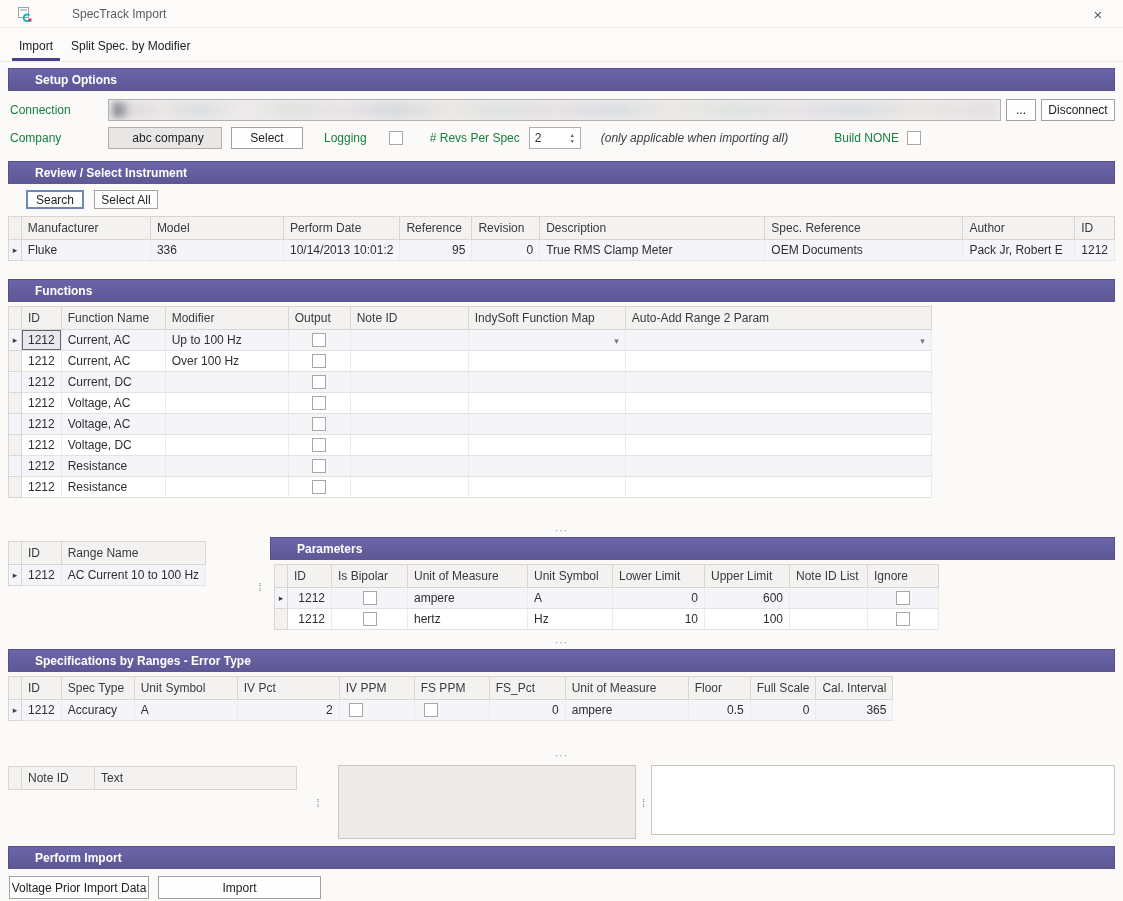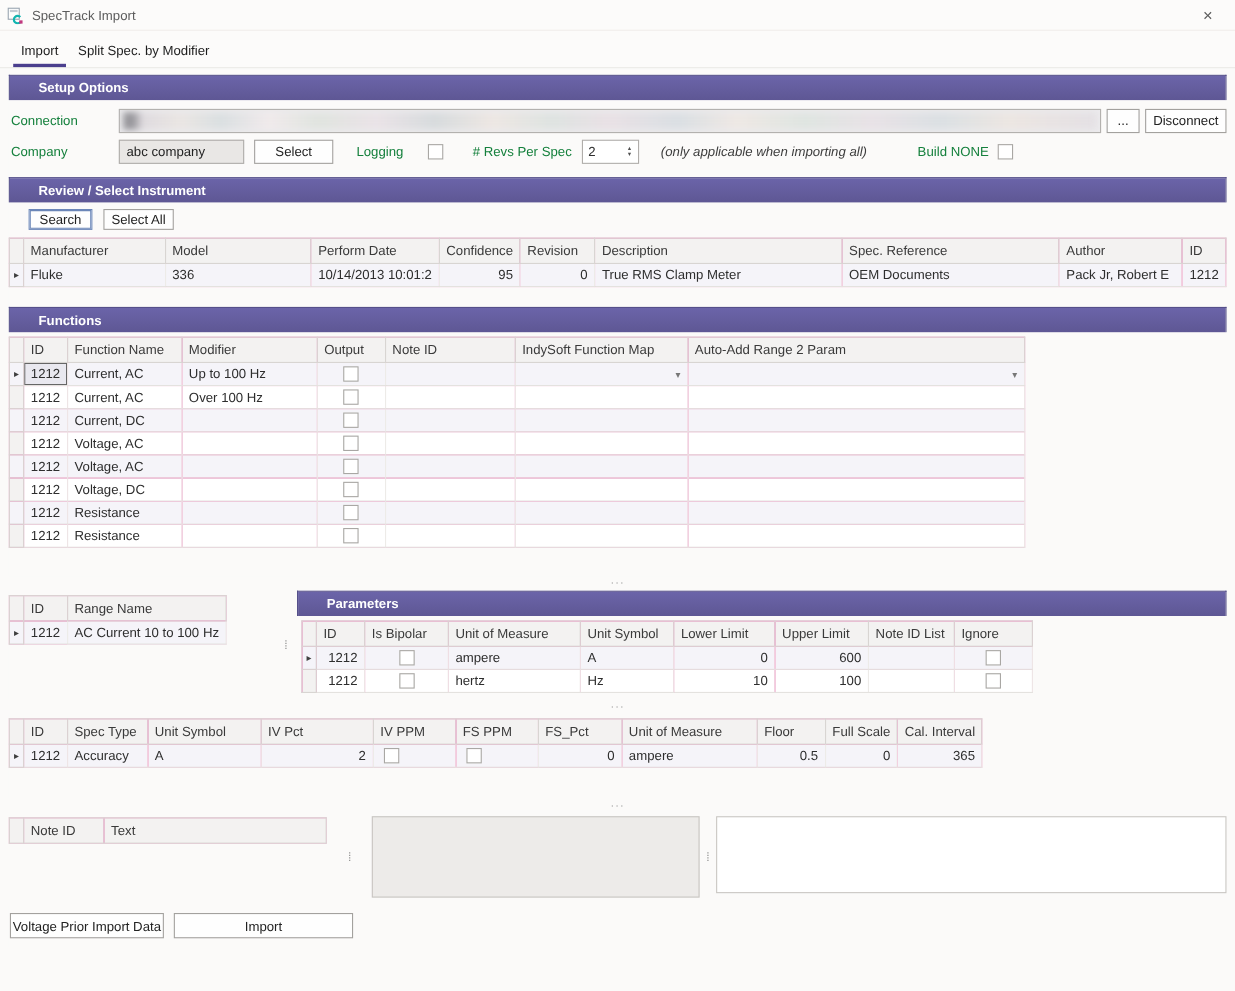--- a/index.html
+++ b/index.html
@@ -5,21 +5,21 @@
   * { margin:0; padding:0; box-sizing:border-box; }
   html,body { width:1123px; height:901px; overflow:hidden; }
   body {
     font-family:"Liberation Sans", sans-serif;
     font-size:12px; color:#2e2e2e;
     background:#fbfaf9;
   }
   
   .titlebar {
     height:28px; background:#fcfbfa; display:flex; align-items:center;
-    padding-left:6px; position:relative; border-bottom:1px solid #f0eeec;
+    padding-left:17px; position:relative; border-bottom:1px solid #f0eeec;gap:32px;
   }
   .titlebar .title { color:#5c5c5c; margin-left:7px; }
   .close-btn {
     position:absolute; right:14px; top:3px; width:22px; height:22px;
     display:flex; align-items:center; justify-content:center;
     color:#5a5a5a; font-size:15px; cursor:default;
   }
   
   .tabstrip { height:33px; display:flex; align-items:flex-end; padding-left:10px; background:#fcfbfa; }
   .tab { padding:6px 9px 8px 9px; color:#1d1d1d; position:relative; }
@@ -125,21 +125,21 @@
       <div class="row" style="height:22px; margin-top:2px;">
         <span class="lbl" style="width:100px; padding-left:2px;">Connection</span>
         <div class="redact">
             <div class="blur"></div>
           </div>
         <button class="btn" style="width:30px; height:22px; margin-left:5px;">...</button>
         <button class="btn" style="width:74px; height:22px; margin-left:5px;">Disconnect</button>
       </div>
       <div class="row" style="height:22px; margin-top:6px;">
         <span class="lbl" style="width:100px; padding-left:2px;">Company</span>
-        <div class="tbx" style="width:114px;">
+        <div class="tbx" style="width:114px;justify-content:center;">
             <span>abc company</span>
           </div>
         <button class="btn" style="width:72px; height:22px; margin-left:9px;">Select</button>
         <span class="lbl" style="margin-left:21px;">Logging</span>
         <span class="cb" style="margin-left:22px;"></span>
         <span class="lbl" style="margin-left:27px;"># Revs Per Spec</span>
         <div class="spin" style="margin-left:9px;">
           <span class="val">2</span>
           <span class="arrows">
             <span style="font-size:5px;">▲</span>
@@ -172,21 +172,21 @@
             <col style="width:200px">
           <col style="width:112px">
             <col style="width:37px">
         </colgroup>
         <tbody>
             <tr>
           <th class="mk"></th>
           <th>Manufacturer</th>
           <th>Model</th>
           <th>Perform Date</th>
-          <th>Confidence</th>
+          <th>Reference</th>
           <th>Revision</th>
           <th>Description</th>
           <th>Spec. Reference</th>
           <th>Author</th>
           <th>ID</th>
         </tr>
         <tr class="alt">
           <td class="mk"><span>▸</span></td>
           <td>Fluke</td>
           <td>336</td>
@@ -401,20 +401,21 @@
           </table>
       </div>
     </div>
   </div>
 
   <div class="hsplit">
       <span>···</span>
     </div>
 
   <div class="sect">
+    <div class="hdr">Specifications by Ranges - Error Type</div>
     <div style="padding:4px 0 28px 0;">
       <table class="grid">
         <colgroup>
           <col style="width:13px">
             <col style="width:30px">
             <col style="width:73px">
             <col style="width:103px">
           <col style="width:102px">
             <col style="width:75px">
             <col style="width:75px">
@@ -483,19 +484,20 @@
         <span>⁞</span>
       </div>
     <div class="panel-gray" style="width:298px; height:74px; margin-top:3px;"></div>
     <div class="vgrip" style="width:15px;">
         <span>⁞</span>
       </div>
     <div class="panel-white" style="flex:1; height:70px; margin-top:3px;"></div>
   </div>
 
   <div class="sect" style="margin-top:2px;">
+    <div class="hdr">Perform Import</div>
     <div class="row" style="padding:7px 0 8px 1px;">
       <button class="btn" style="width:140px; height:23px;">Voltage Prior Import Data</button>
       <button class="btn" style="width:163px; height:23px; margin-left:9px;">Import</button>
     </div>
   </div>
 
 </div>
 
 </body></html>

